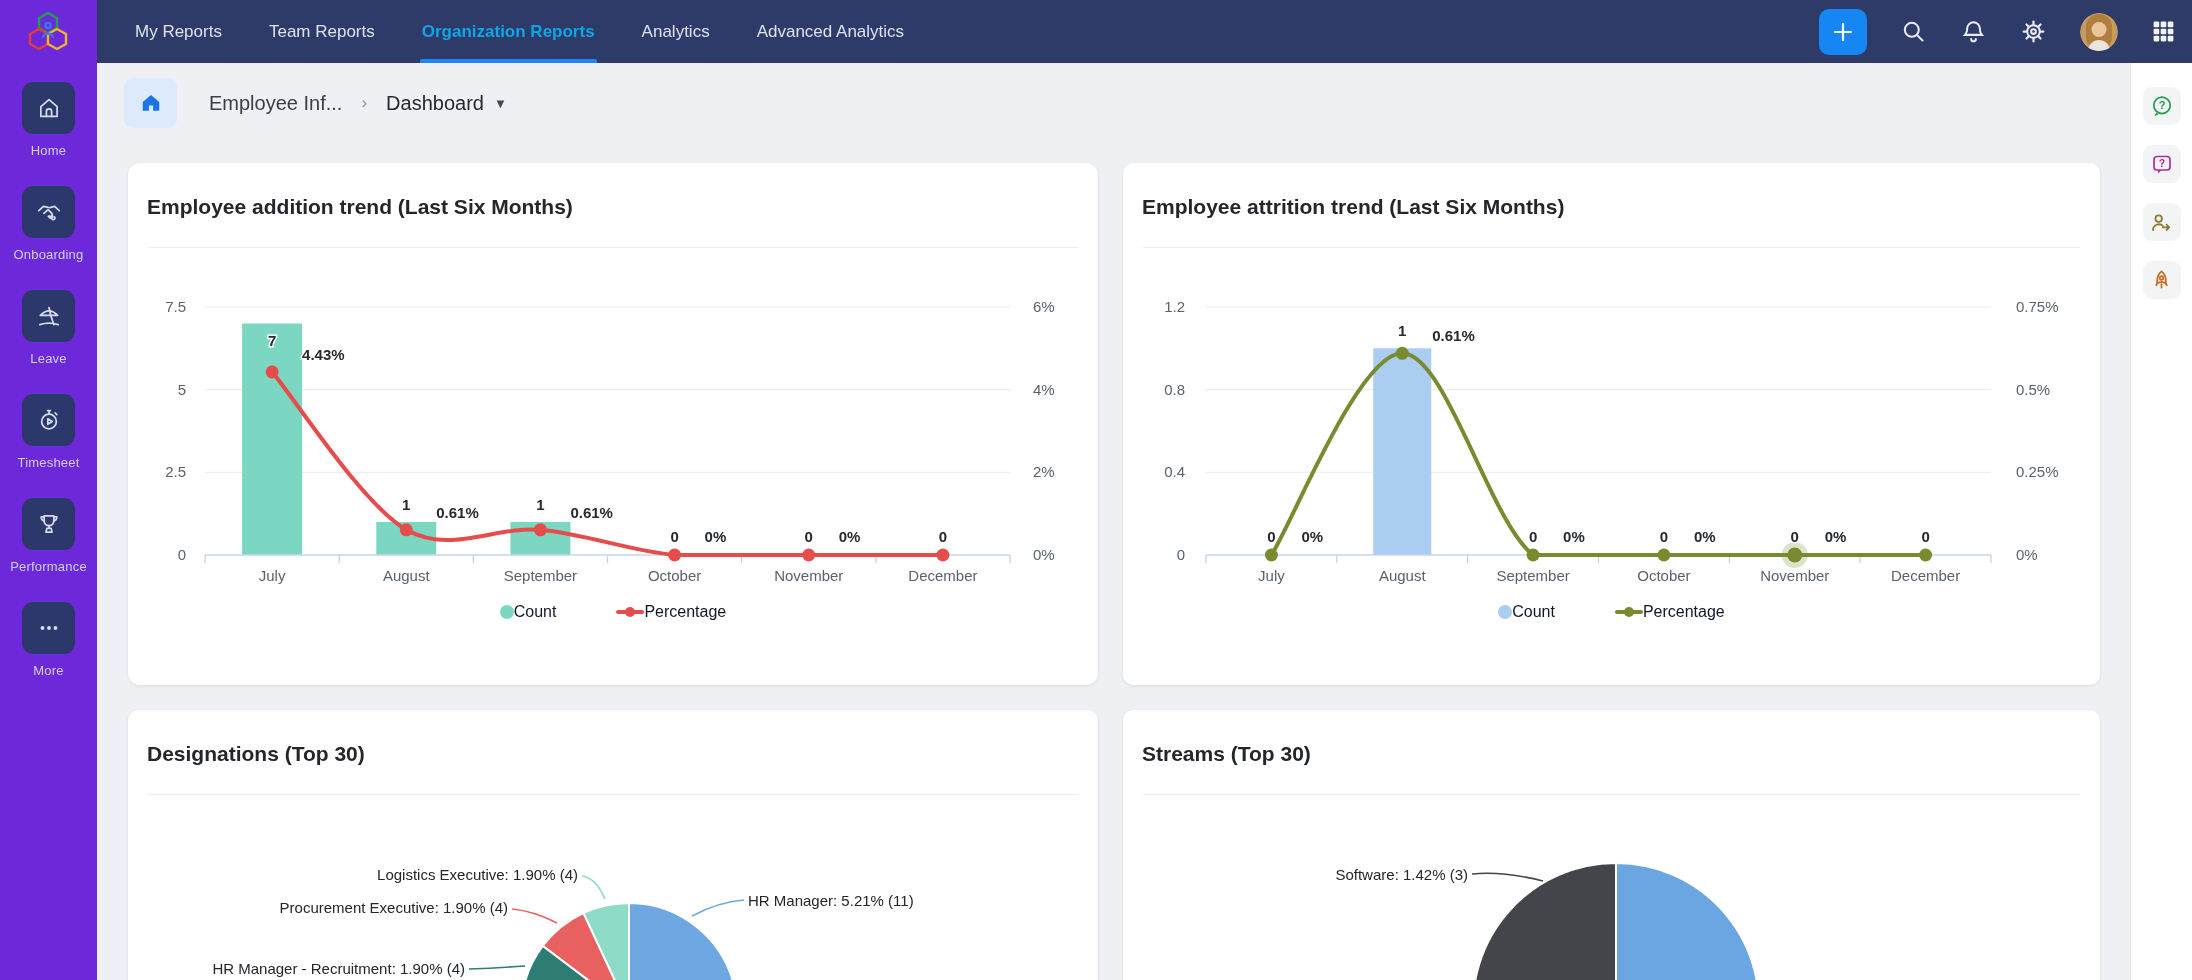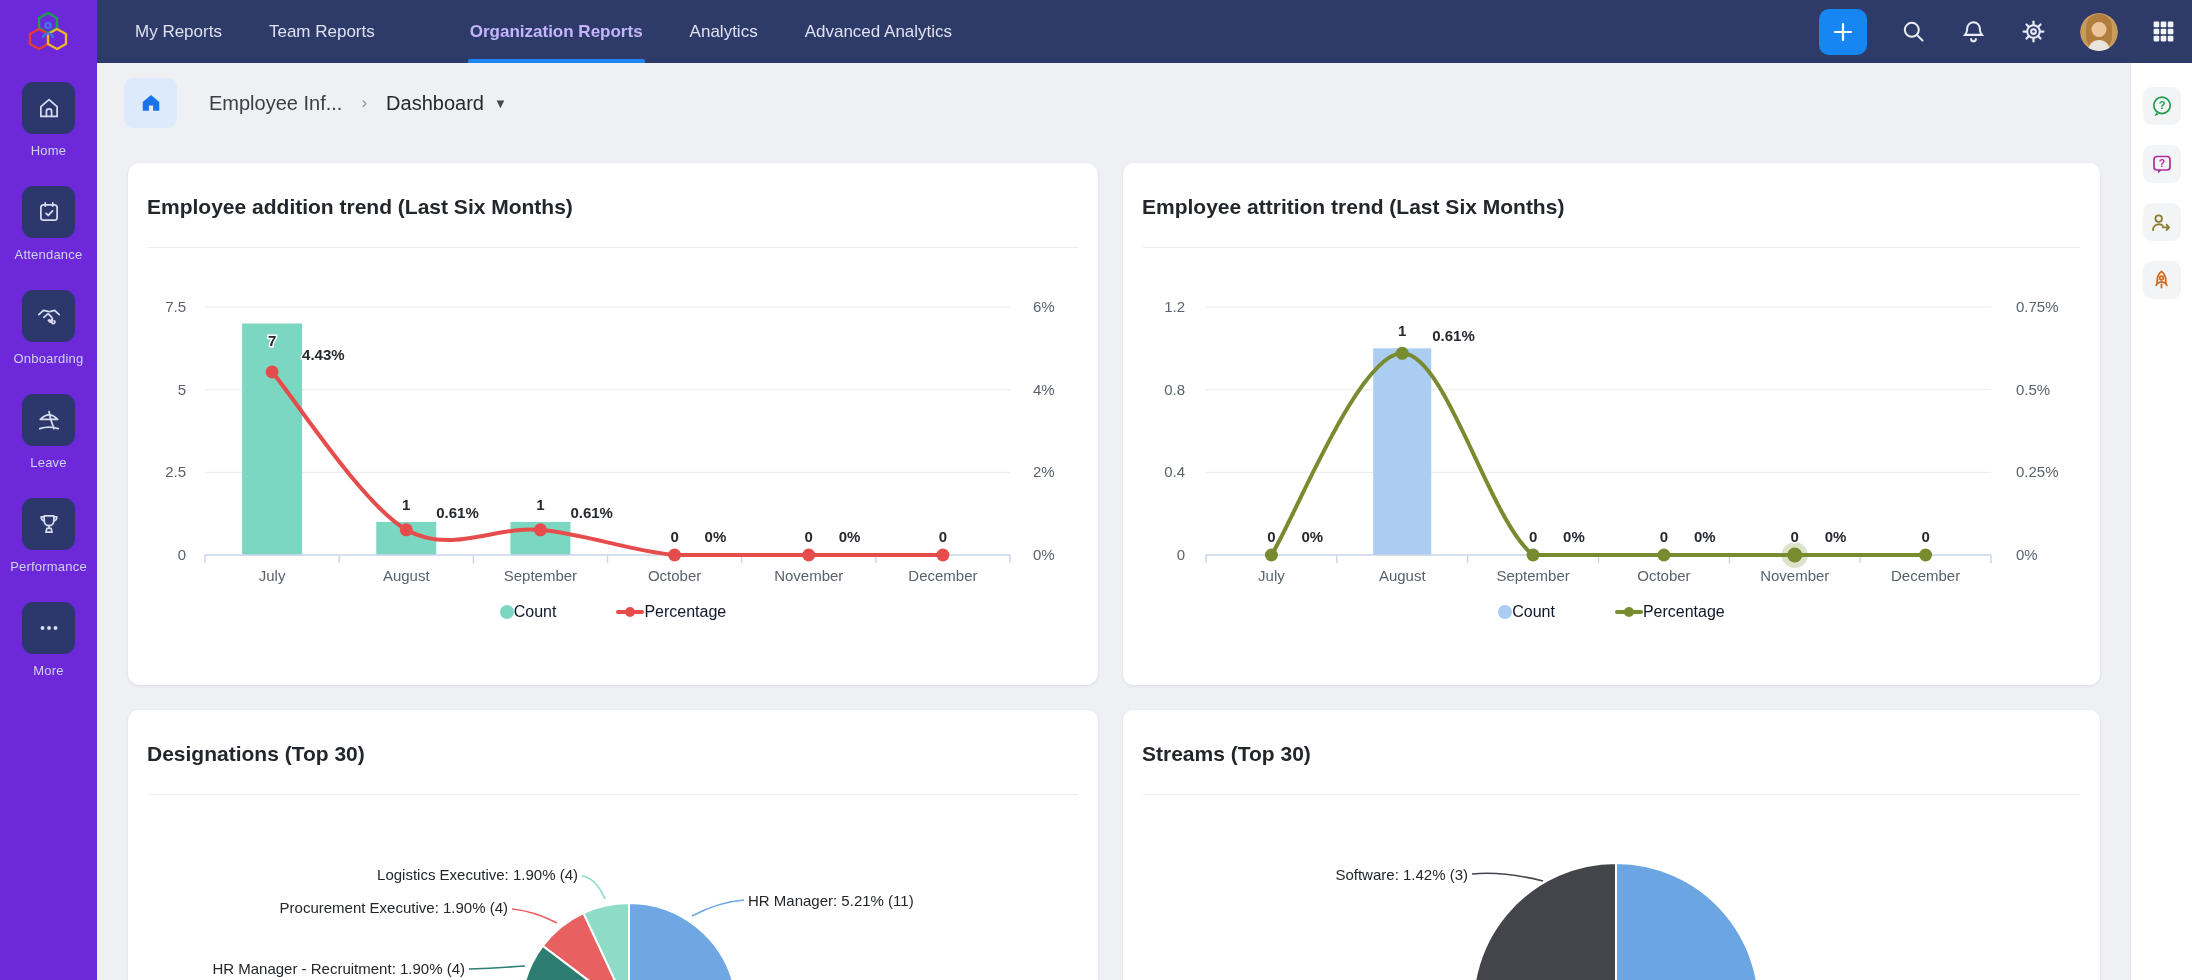--- a/index.html
+++ b/index.html
@@ -15,21 +15,21 @@
                    display:flex; align-items:center; justify-content:center; }
   .navitem .nlabel { display:block; margin-top:9px; font-size:13px; color:#ccd2ea; letter-spacing:.2px; }
   .navicon { stroke:#d6dbef; fill:none; stroke-width:1.6; stroke-linecap:round; stroke-linejoin:round; }
 
   
   .topbar { position:absolute; left:97px; top:0; width:2095px; height:63px; background:#2e3b69; z-index:4;
             display:flex; align-items:center; }
   .tabs { display:flex; gap:47px; margin-left:38px; height:100%; align-items:center; }
   .tab { position:relative; height:100%; display:flex; align-items:center; font-size:17px; color:#dde1f0;
          cursor:pointer; white-space:nowrap; }
-  .tab.active { color:#c4b5fd; font-weight:700;margin-left:48px; }
+  .tab.active { color:#0ea5e9; font-weight:700; }
   .tab.active::after { content:""; position:absolute; left:-2px; right:-2px; bottom:0; height:4px;
                        background:#1e86f0; border-radius:2px 2px 0 0; }
   .topactions { margin-left:auto; margin-right:16px; display:flex; align-items:center; gap:33px; }
   .plusbtn { width:48px; height:46px; background:#1687f2; border-radius:10px; display:flex;
              align-items:center; justify-content:center; cursor:pointer; }
   .topicon { stroke:#e8ebf5; fill:none; stroke-width:1.8; stroke-linecap:round; cursor:pointer; }
   .avatar { width:38px; height:38px; border-radius:50%; overflow:hidden; cursor:pointer; }
 
   
   .rightrail { position:absolute; right:0; top:63px; width:62px; height:917px; background:#ffffff;
@@ -90,29 +90,20 @@
       <div class="navitem">
         <div class="tile">
             <svg class="navicon" width="26" height="26" viewBox="0 0 24 24">
           <path d="M4.5 10.8 L12 4.2 L19.5 10.8 V19.8 H4.5 Z"></path>
               <path d="M9.6 19.8 V15.3 a2.4 2.4 0 0 1 4.8 0 V19.8"></path>
         </svg>
           </div>
         <span class="nlabel">Home</span>
       </div>
 
-      <div class="navitem">
-        <div class="tile">
-            <svg class="navicon" width="26" height="26" viewBox="0 0 24 24">
-          <rect x="4.5" y="5.5" width="15" height="14" rx="2.5"></rect>
-              <path d="M8.5 3.5 v3 M15.5 3.5 v3 M9.3 13.2 l2 2 4-4.2"></path>
-        </svg>
-          </div>
-        <span class="nlabel">Attendance</span>
-      </div>
 
       <div class="navitem">
         <div class="tile">
             <svg class="navicon" width="26" height="26" viewBox="0 0 24 24">
           <path d="M2.6 10.8 L6.8 6.8 l4.4 1 M21.4 10.8 L17.2 6.8 l-4.4 1.2 M7.2 13.2 l4-3.4 3.4 3.4 a1.7 1.7 0 0 1 -2.4 2.4 M11.4 16 l1.6 1.6 a1.6 1.6 0 0 0 2.2 -2.2 M14.2 17.8 l.9.9 a1.5 1.5 0 0 0 2.1 -2.1"></path>
         </svg>
           </div>
         <span class="nlabel">Onboarding</span>
       </div>
 
@@ -121,20 +112,30 @@
             <svg class="navicon" width="26" height="26" viewBox="0 0 24 24">
           <path d="M4 11.5 Q12 3 20 11.5 Z"></path>
               <path d="M12 4.2 L13.6 11.5"></path>
               <path d="M13.6 11.5 L16.6 20"></path>
               <path d="M3.5 20 Q12 17.3 20.5 20"></path>
         </svg>
           </div>
         <span class="nlabel">Leave</span>
       </div>
 
+      <div class="navitem">
+        <div class="tile">
+            <svg class="navicon" width="26" height="26" viewBox="0 0 24 24">
+          <circle cx="12" cy="13.4" r="6.8"></circle>
+              <path d="M10.7 3.3 h2.6 M12 3.3 v3.1 M17.7 5.5 l1.5 1.5"></path>
+          <path d="M10.9 10.9 L15 13.4 L10.9 15.9 Z"></path>
+        </svg>
+          </div>
+        <span class="nlabel">Timesheet</span>
+      </div>
 
       <div class="navitem">
         <div class="tile">
             <svg class="navicon" width="26" height="26" viewBox="0 0 24 24">
           <path d="M7.5 4.5 h9 v4.6 a4.5 4.5 0 0 1 -9 0 Z"></path>
               <path d="M7.5 5.5 H4.8 a3.2 3.2 0 0 0 3 3.6 M16.5 5.5 h2.7 a3.2 3.2 0 0 1 -3 3.6"></path>
           <path d="M12 13.6 v2.4 M10 16 h4 l.8 3.5 h-5.6 Z"></path>
         </svg>
           </div>
         <span class="nlabel">Performance</span>

